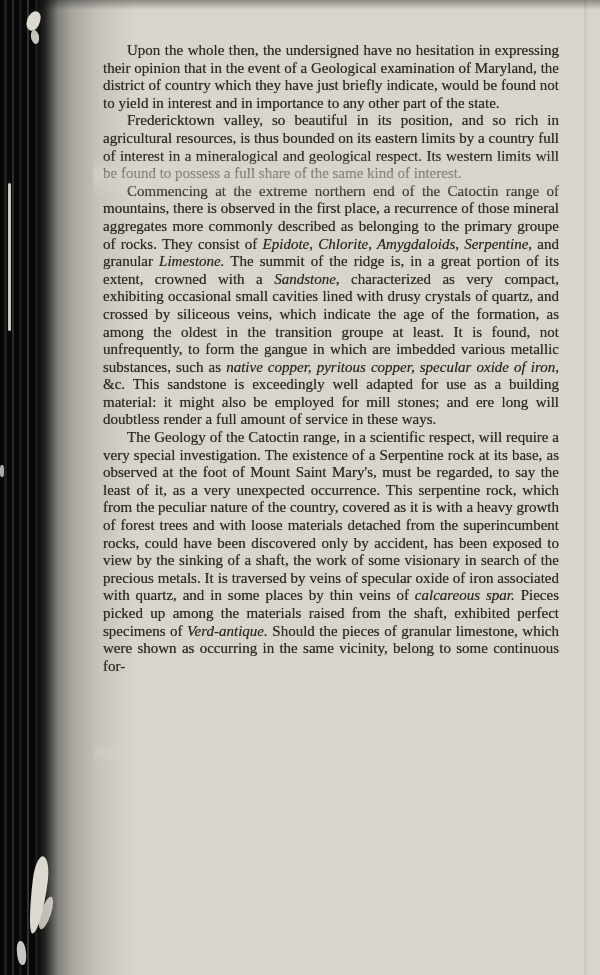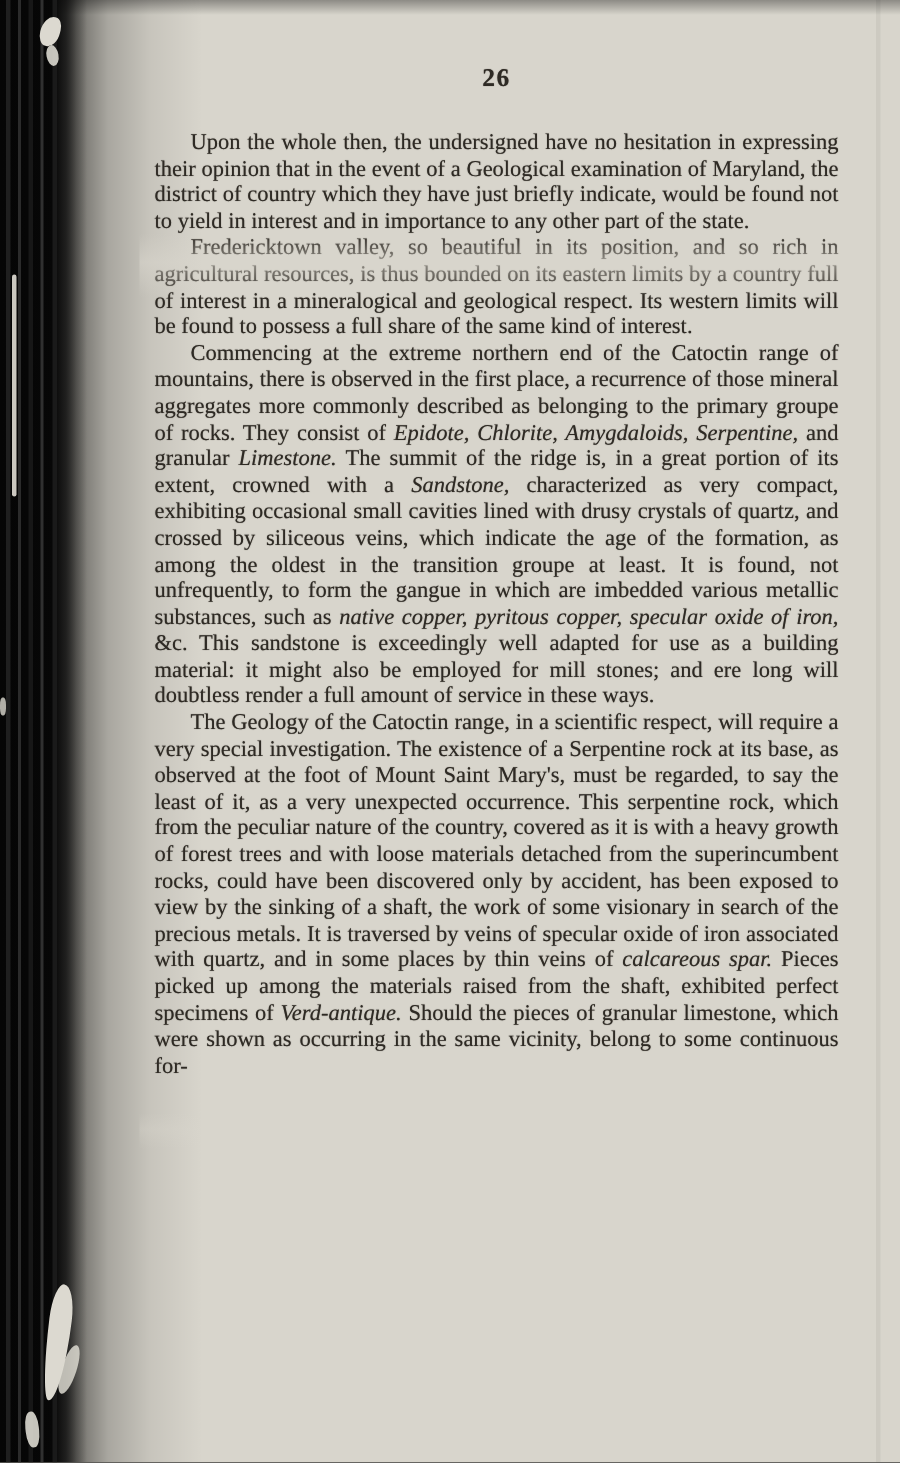--- a/index.html
+++ b/index.html
@@ -97,21 +97,20 @@
     <div class="artifact a-thin-line"></div>
     <div class="artifact a-mid-dot"></div>
     <div class="artifact a-blob"></div>
     <div class="artifact a-blob2"></div>
     <div class="artifact a-bottom-mark"></div>
   </div>
 
   <div class="right-edge"></div>
 
   <div class="content">
-    <div class="page-number">26</div>
     <div class="body-text">
         <p class="para"><span>Upon the whole then, the undersigned have no hesitation in expressing their opinion that in the event of a Geological examination of Maryland, the district of country which they have just briefly indicate, would be found not to yield in interest and in importance to any other part of the state.</span></p>
         <p class="para"><span>Fredericktown valley, so beautiful in its position, and so rich in agricultural resources, is thus bounded on its eastern limits by a country full of interest in a mineralogical and geological respect. Its western limits will be found to possess a full share of the same kind of interest.</span></p>
         <p class="para"><span>Commencing at the extreme northern end of the Catoctin range of mountains, there is observed in the first place, a recurrence of those mineral aggregates more commonly described as belonging to the primary groupe of rocks. They consist of </span><span class="ital">Epidote, Chlorite, Amygdaloids, Serpentine,</span><span> and granular </span><span class="ital">Limestone.</span><span> The summit of the ridge is, in a great portion of its extent, crowned with a </span><span class="ital">Sandstone,</span><span> characterized as very compact, exhibiting occasional small cavities lined with drusy crystals of quartz, and crossed by siliceous veins, which indicate the age of the formation, as among the oldest in the transition groupe at least. It is found, not unfrequently, to form the gangue in which are imbedded various metallic substances, such as </span><span class="ital">native copper, pyritous copper, specular oxide of iron,</span><span> &amp;c. This sandstone is exceedingly well adapted for use as a building material: it might also be employed for mill stones; and ere long will doubtless render a full amount of service in these ways.</span></p>
         <p class="para"><span>The Geology of the Catoctin range, in a scientific respect, will require a very special investigation. The existence of a Serpentine rock at its base, as observed at the foot of Mount Saint Mary's, must be regarded, to say the least of it, as a very unexpected occurrence. This serpentine rock, which from the peculiar nature of the country, covered as it is with a heavy growth of forest trees and with loose materials detached from the superincumbent rocks, could have been discovered only by accident, has been exposed to view by the sinking of a shaft, the work of some visionary in search of the precious metals. It is traversed by veins of specular oxide of iron associated with quartz, and in some places by thin veins of </span><span class="ital">calcareous spar.</span><span> Pieces picked up among the materials raised from the shaft, exhibited perfect specimens of </span><span class="ital">Verd-antique.</span><span> Should the pieces of granular limestone, which were shown as occurring in the same vicinity, belong to some continuous for-</span></p>
       </div>
     <div class="fade-band f1"></div>
     <div class="fade-band f2"></div>
   </div>
 

